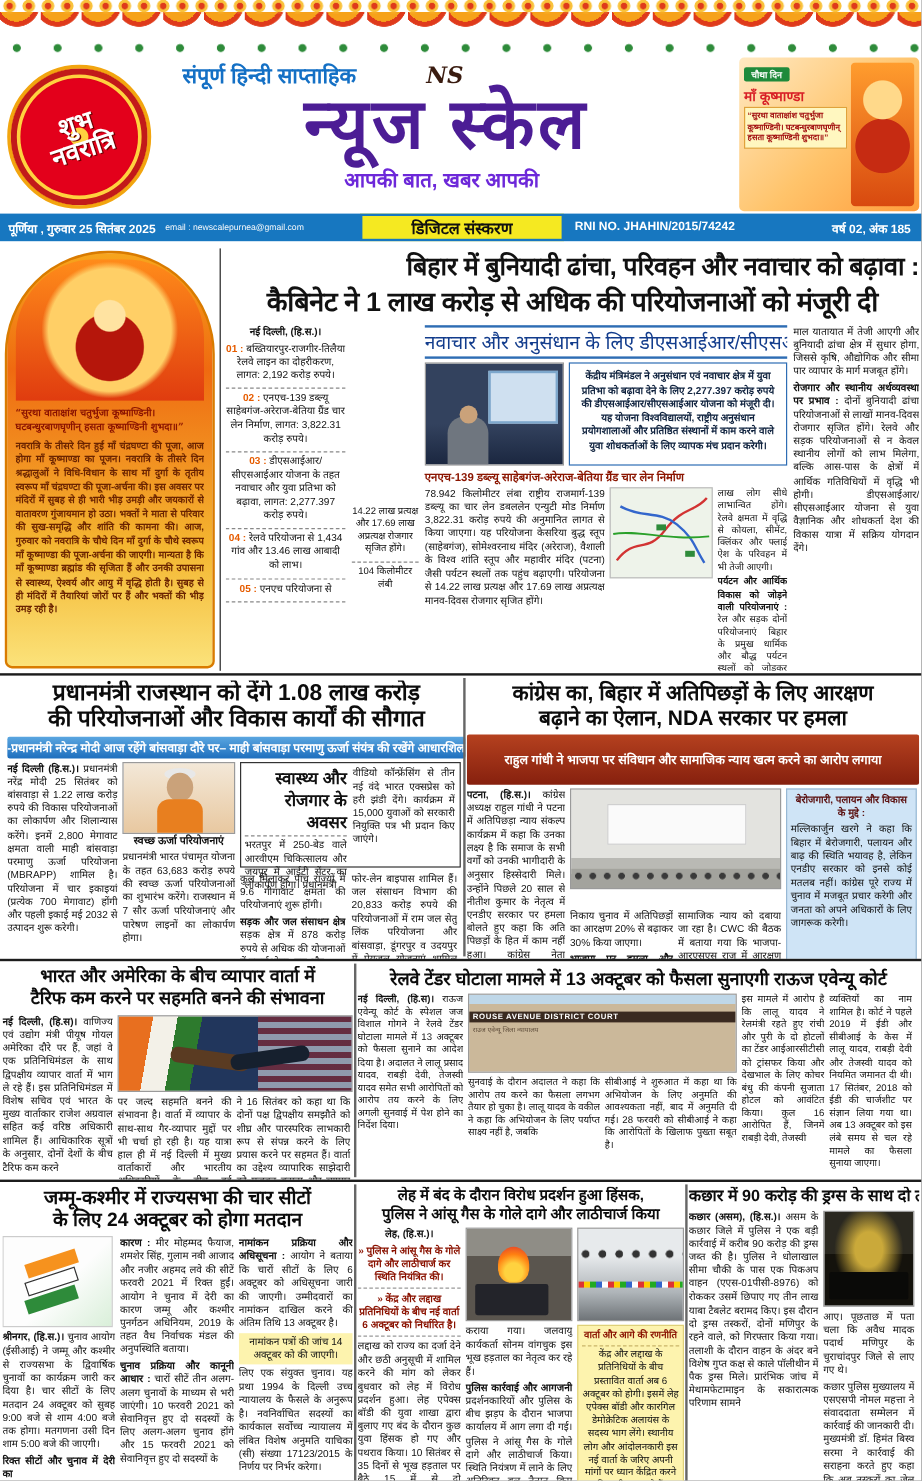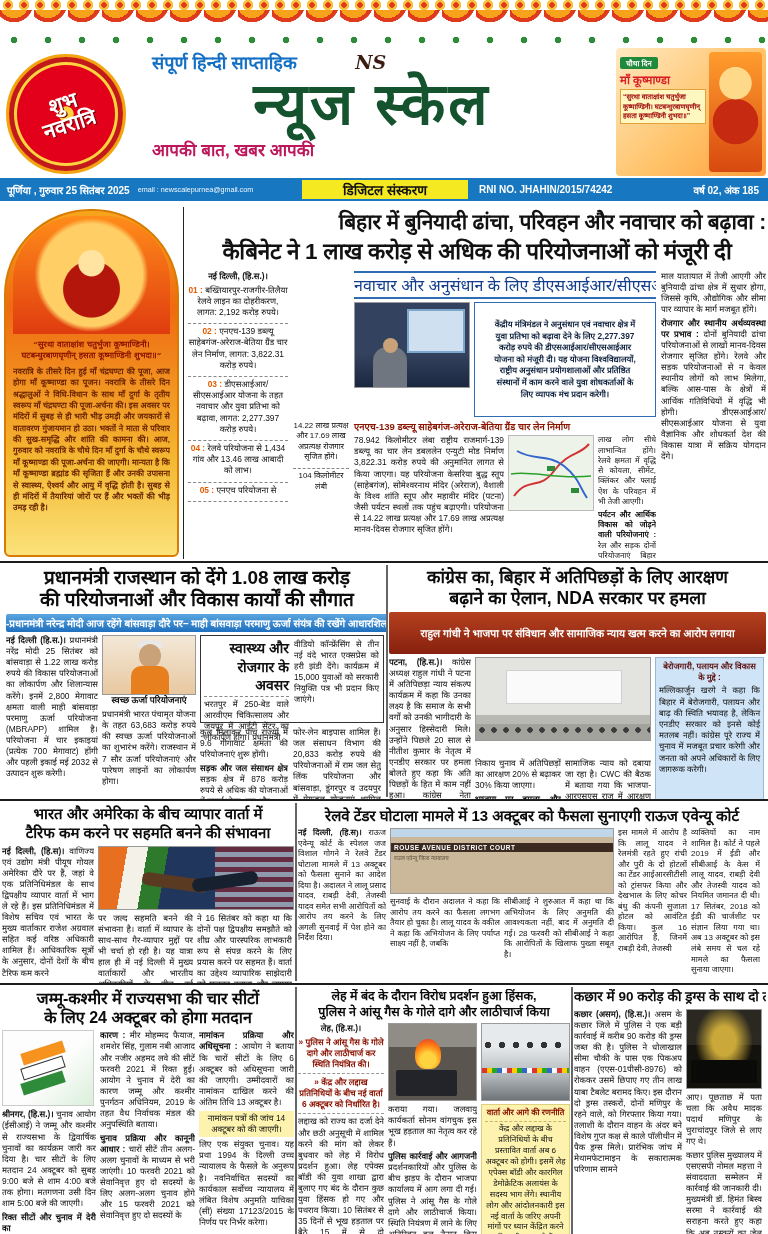--- a/index.html
+++ b/index.html
@@ -19,22 +19,22 @@
   .badge{position:absolute;left:6px;top:8px;width:120px;height:120px;border-radius:50%;
     background:radial-gradient(circle,#ffd23f 0 9%,#e3001b 10% 58%,#9d0f15 100%);
     border:3px solid #f2a50f;box-shadow:inset 0 0 0 5px #c21a1a,inset 0 0 0 8px #ffd23f;
     display:flex;align-items:center;justify-content:center}
   .badge-text{transform:rotate(-18deg);color:#fff;font-weight:800;text-align:center;
     font-size:21px;line-height:1.05;font-family:"DejaVu Serif",serif;text-shadow:1px 1px 0 #6e0000}
   .badge-text span{display:block}
   .mast-center{position:absolute;left:152px;top:4px;width:440px}
   .kicker{color:#1470c5;font-weight:800;font-size:18px}
   .monogram{font-family:"DejaVu Serif",serif;font-style:italic;font-weight:700;font-size:19px;color:#3a1c10;margin-left:54px}
-  .title{color:#14532d;font-weight:800;font-size:58px;line-height:1;letter-spacing:3px;margin-top:1px;text-align:center}
-  .tagline{font-weight:800;font-size:17px;color:#be185d;text-align:left;margin-top:5px;padding-right:8px}
+  .title{color:#4c1d95;font-weight:800;font-size:58px;line-height:1;letter-spacing:3px;margin-top:1px;text-align:center}
+  .tagline{font-weight:800;font-size:17px;color:#6d28d9;text-align:center;margin-top:5px;padding-right:8px}
   .deity-card{position:absolute;right:2px;top:2px;width:150px;height:128px;border-radius:4px;padding:4px;display:flex;gap:3px;
     background:linear-gradient(135deg,#ffe9c2,#ffc36a 55%,#ff9d3b)}
   .deity-left{width:86px}
   .day-pill{display:inline-block;background:#1f8a3b;color:#fff;font-size:7.5px;font-weight:700;padding:1px 6px;border-radius:2px}
   .deity-name{color:#d81f26;font-weight:800;font-size:11.5px;margin:2px 0}
   .deity-shloka{background:#fff7c0;border:1px solid #e0a23c;color:#a31010;font-size:6.8px;font-weight:700;padding:2px;line-height:1.4}
   .deity-img{flex:1;border-radius:4px;background:
     radial-gradient(circle at 50% 26%,#ffd98a 0 17%,transparent 18%),
     radial-gradient(circle at 50% 58%,#c62b12 0 30%,transparent 31%),
     linear-gradient(180deg,#ff9d2e,#d8490f)}
@@ -63,21 +63,21 @@
 
   
   .sidebar-card{position:absolute;left:2px;top:6px;width:182px;height:352px;border-right:1.5px solid #222;padding:2px 4px 2px 2px}
   .arch{width:100%;height:100%;border-radius:86px 86px 6px 6px;border:2px solid #d97b00;padding:5px 7px;
     background:linear-gradient(180deg,#f7a51d,#ef6a10 28%,#f4b731 72%,#fbe27a);display:flex;flex-direction:column}
   .arch-img{height:118px;border-radius:66px 66px 0 0;background:
     radial-gradient(circle at 50% 40%,#ffe3a1 0 12%,transparent 13%),
     radial-gradient(circle at 50% 62%,#b5160b 0 26%,transparent 27%),
     radial-gradient(circle at 50% 50%,#ffcf66 0 52%,rgba(255,255,255,0) 58%),
     linear-gradient(180deg,#ff8c1a,#e03c0f)}
-  .arch-shloka{color:#8a1200;font-weight:800;font-size:8.2px;text-align:center;margin:5px 0 4px;line-height:1.4;font-family:"DejaVu Serif",serif}
+  .arch-shloka{color:#8a1200;font-weight:800;font-size:8.2px;text-align:left;margin:5px 0 4px;line-height:1.4;font-family:"DejaVu Serif",serif}
   .arch-body{color:#6b2400;font-weight:700;font-size:8px;line-height:1.42;text-align:justify;flex:1;overflow:hidden}
 
   
   .lead{position:absolute;left:188px;top:6px;width:578px;height:352px;overflow:hidden}
   .h-lead1{font-size:21px;font-weight:800;text-align:right;white-space:nowrap;letter-spacing:-.2px}
   .h-lead2{font-size:22.5px;font-weight:800;text-align:center;white-space:nowrap;letter-spacing:-.3px}
   .lead-body{display:flex;gap:5px;margin-top:5px;height:294px}
   .colA{width:100px}
   .points .seg{text-align:center}
   .point{border-bottom:1px dashed #888;padding-bottom:5px;margin-bottom:4px}
@@ -85,21 +85,21 @@
   .colB{width:56px;padding-top:150px;font-size:7.9px}
   .leadC{width:302px}
   .strip-outline{border-top:2px solid #2e6db4;border-bottom:2px solid #2e6db4;color:#123c8c;font-weight:400;
     font-size:16px;text-align:center;padding:1px 0;white-space:nowrap;overflow:hidden}
   .leadrowA{display:flex;gap:4px;margin:3px 0}
   .ph{position:relative;overflow:hidden;border:1px solid #9a9a9a}
   .ph-cab{width:116px;height:86px;background:linear-gradient(180deg,#33425e 0 60%,#1b2740)}
   .ph-cab .screen{position:absolute;right:4px;top:6px;width:58px;height:44px;background:#cfe0f0;border:2px solid #7da7cc}
   .ph-cab .person{position:absolute;left:18px;bottom:0;width:34px;height:40px;border-radius:14px 14px 0 0;background:#6f767f}
   .ph-cab .head{position:absolute;left:28px;bottom:34px;width:15px;height:15px;border-radius:50%;background:#caa27a}
-  .dsir-box{flex:1;border:1.2px solid #2e6db4;padding:16px;font-size:8.3px;font-weight:600;line-height:1.4;text-align:center;color:#10233f}
+  .dsir-box{flex:1;border:1.2px solid #2e6db4;padding:5px;font-size:8.3px;font-weight:600;line-height:1.4;text-align:center;color:#10233f}
   .nh-sub{color:#8b1500;font-weight:800;font-size:9.5px;margin:2px 0 2px}
   .leadrowB{display:flex;gap:4px}
   .nh-body{width:150px}
   .map{width:86px;height:76px;border:1px solid #bbb;background:#eef3ea}
   .midcol{width:58px;font-size:7.8px}
   .colD{width:105px}
 
   
   .art{position:absolute;overflow:hidden}
   .art .hla{font-weight:800;text-align:center;white-space:nowrap;color:#0c0c0c}

